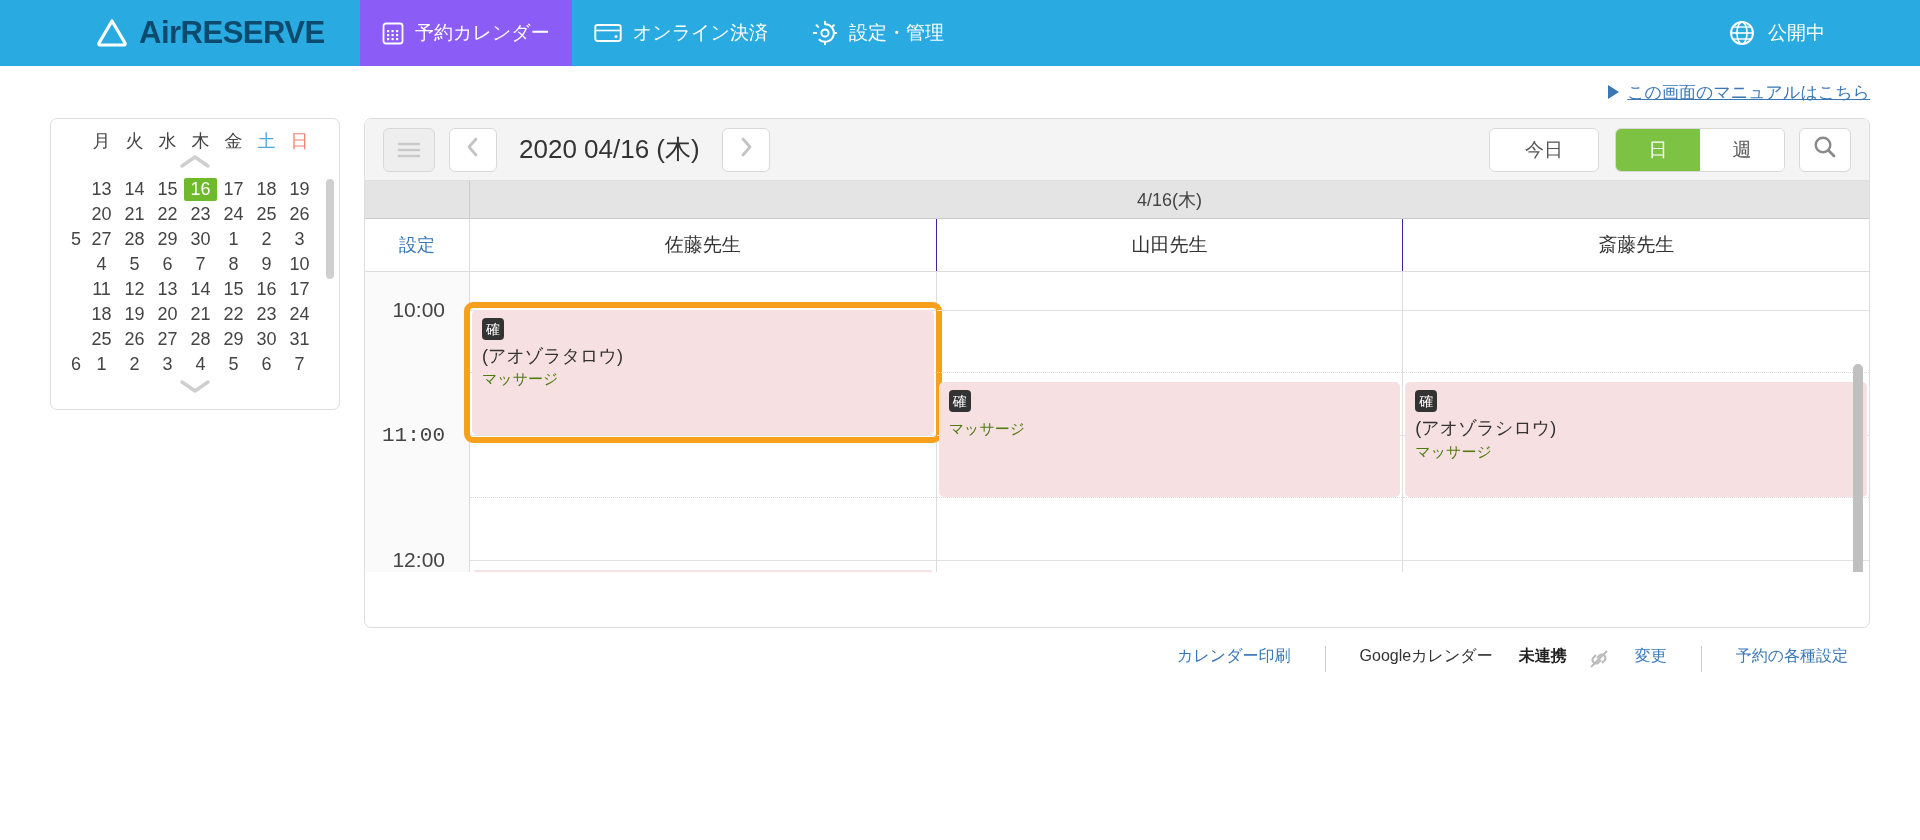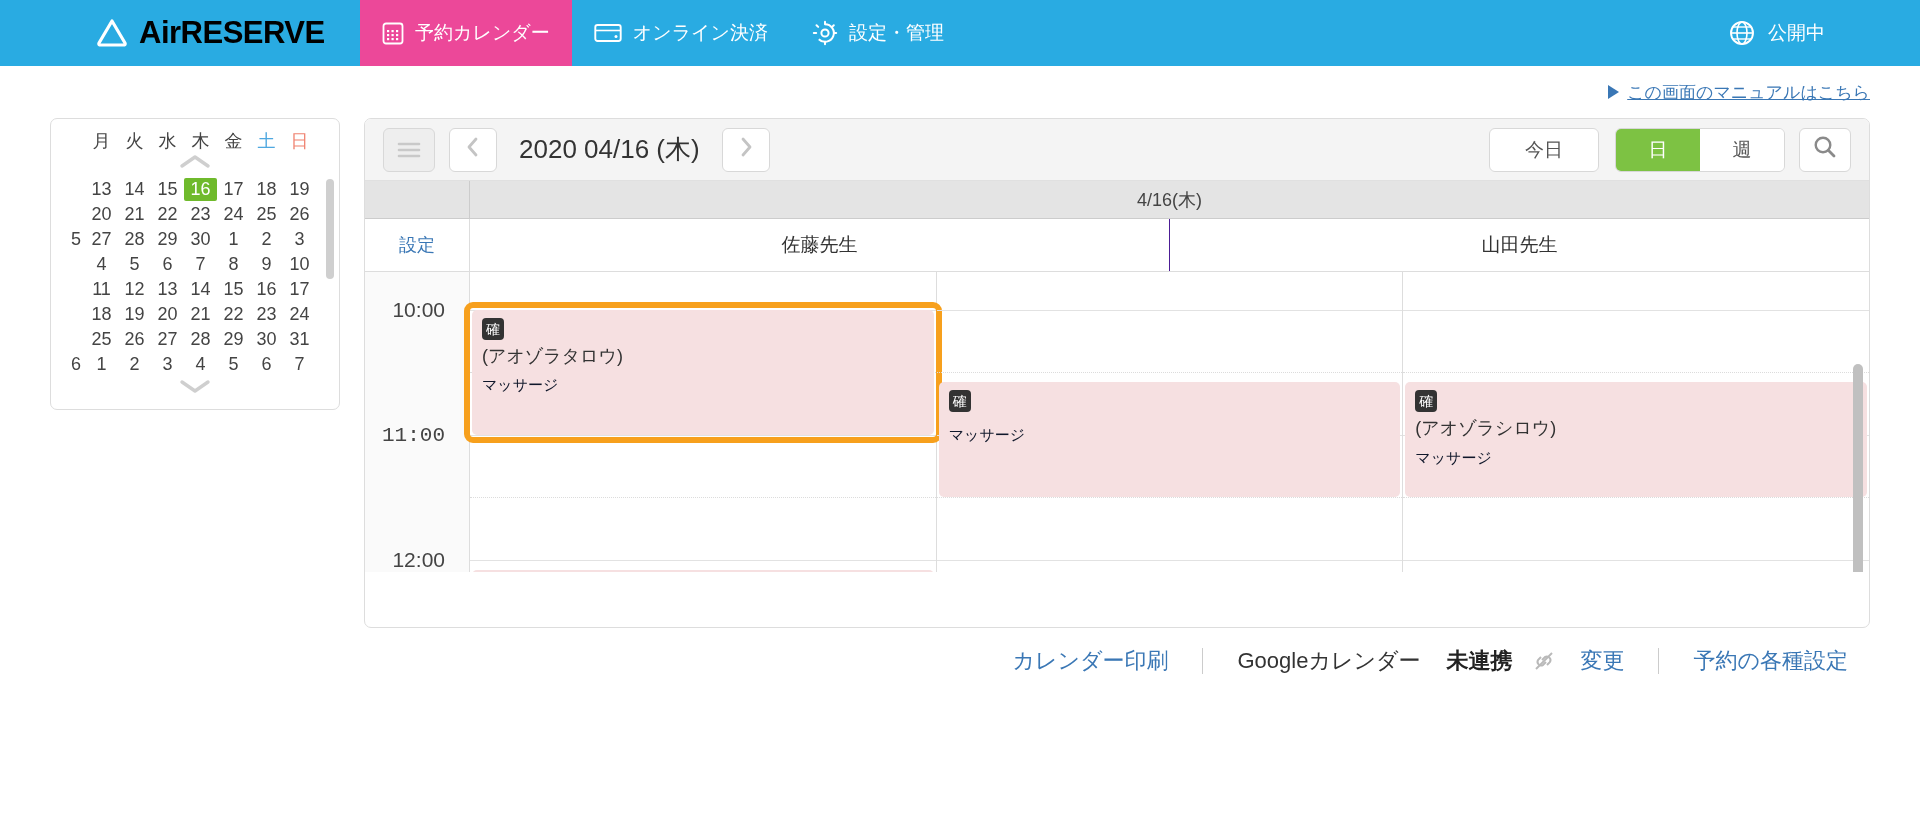--- a/index.html
+++ b/index.html
@@ -18,31 +18,31 @@
     align-items: center;
     position: relative;
   }
   .brand {
     display: flex; align-items: center;
     width: 360px; padding-left: 95px;
     height: 100%;
   }
   .brand-logo { margin-right: 10px; display: flex; align-items: center; }
   .brand-text {
-    color: #000000; font-size: 31px; font-weight: bold; letter-spacing: -0.5px;
+    color: #0c4a6e; font-size: 31px; font-weight: bold; letter-spacing: -0.5px;
     white-space: nowrap;
   }
   .nav { display: flex; align-items: stretch; height: 100%; }
   .nav-item {
     display: flex; align-items: center; gap: 11px;
     padding: 0 22px; height: 100%;
     color: #ffffff; font-size: 19px; white-space: nowrap;
     cursor: pointer;
   }
-  .nav-item.active { background: #ec4899; }
+  .nav-item.active { background: #8b5cf6; }
   .nav-icon { display: flex; align-items: center; }
   .spacer { flex: 1; }
   .pub-status {
     display: flex; align-items: center; gap: 12px;
     color: #fff; font-size: 19px; padding-right: 95px; white-space: nowrap;
     cursor: pointer;
   }
 
   
   .manual-row {
@@ -173,35 +173,35 @@
     background: #F6E0E1; border-radius: 5px;
     padding: 8px 10px; overflow: hidden;
     cursor: pointer;
   }
   .ev-badge {
     display: inline-block; background: #333; color: #fff;
     font-size: 14px; line-height: 1; padding: 4px 4px; border-radius: 4px;
     margin-bottom: 5px;
   }
   .ev-name { font-size: 18px; color: #333; line-height: 1.25; }
-  .ev-menu { font-size: 15px; color: #0f172a; line-height: 1.3; margin-top: 8px; }
+  .ev-menu { font-size: 15px; color: #4d7c0f; line-height: 1.3; margin-top: 2px; }
   .ev-sel {
     position: absolute; border: 6px solid #F7A01D; border-radius: 9px;
     pointer-events: none;
   }
 
   .vscroll {
     position: absolute; right: 6px; top: 92px;
     width: 10px; height: 290px; background: #c0c0c0; border-radius: 5px;
   }
 
   
   .footer {
-    display: flex; align-items: center; justify-content: flex-end;
-    gap: 12px; padding: 18px 50px 0 0; font-size: 22px;
+    display: flex; justify-content: flex-end;
+    gap: 12px; padding: 18px 50px 0 0; font-size: 16px;
   }
   .flink { color: #3A77B5; cursor: pointer; padding: 0 22px; }
   .fplain { color: #333; padding-left: 22px; }
   .fbold { color: #222; font-weight: bold; padding-left: 14px; }
   .fsep { width: 1px; height: 26px; background: #ccc; }
   .lnk-icon { display: inline-flex; align-items: center; padding: 0 8px; }
 </style>
 </head>
 <body>
 
@@ -439,20 +439,21 @@
 
     <div class="datehdr">
       <div class="gutter-col"></div>
       <div class="dlabel">4/16(木)</div>
     </div>
 
     <div class="colhdr">
       <div class="gutter-col">設定</div>
       <div class="ch">佐藤先生</div>
       <div class="ch">山田先生</div>
+      <div class="ch">斎藤先生</div>
     </div>
 
     <div class="gridarea">
       <div class="grid-inner">
         <div class="timecol" id="timecol">
             <div class="tlabel" style="top: 37.5px;">10:00</div>
             <div class="tlabel" style="top: 162.5px; font-family: Liberation Mono, monospace;">11:00</div>
             <div class="tlabel" style="top: 287.5px;">12:00</div>
           </div>
         <div class="slots">

